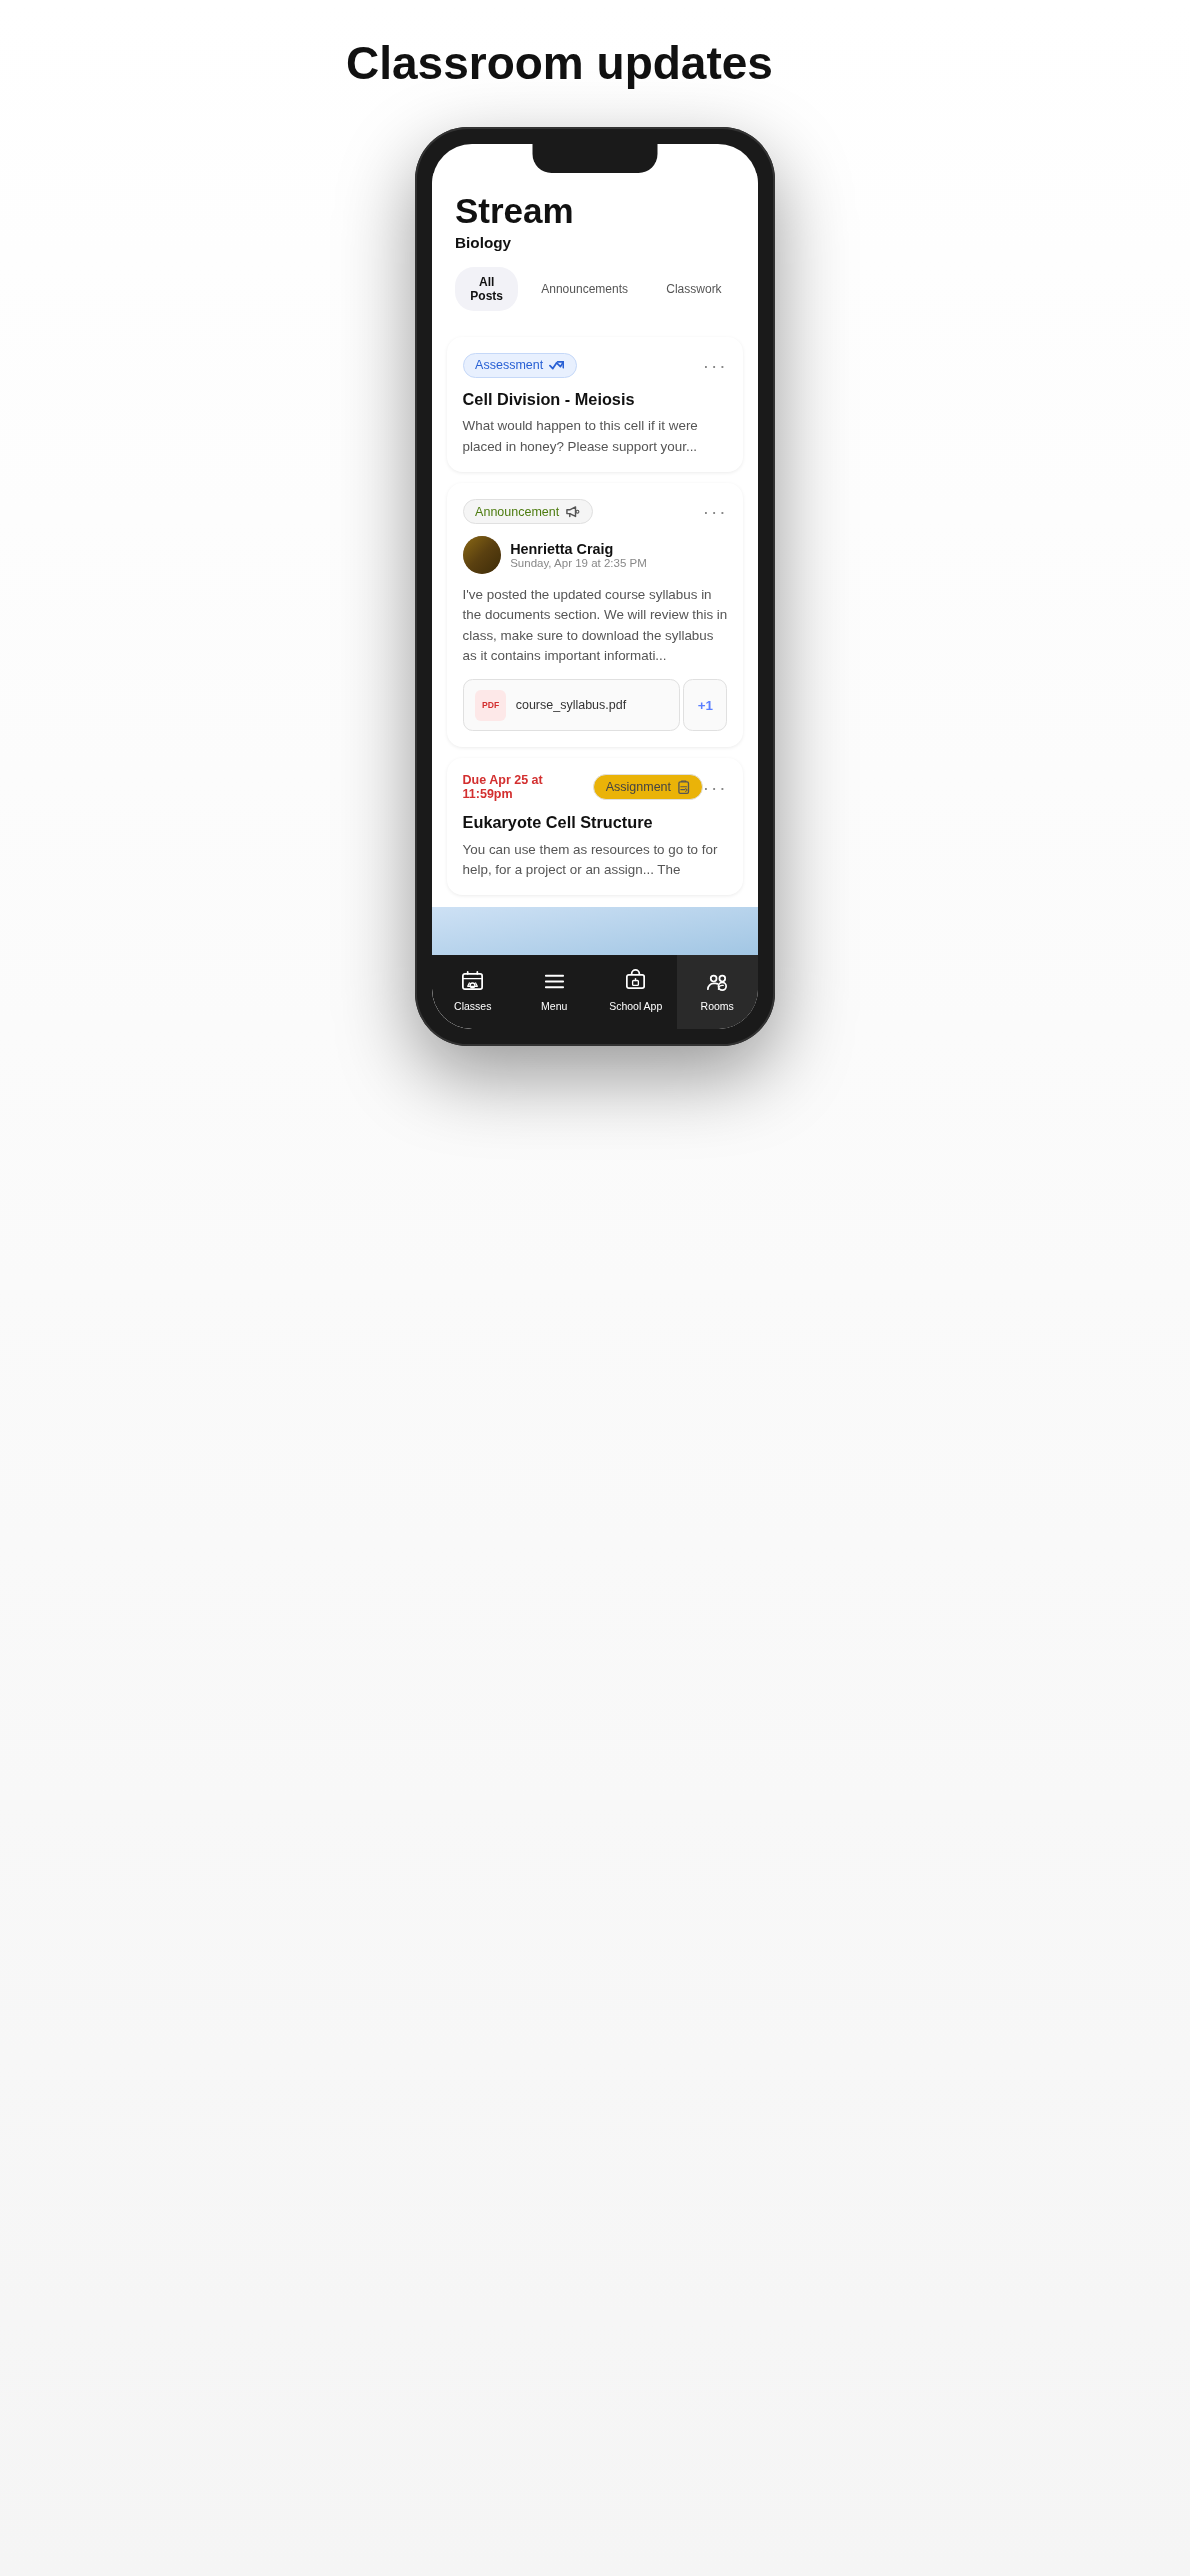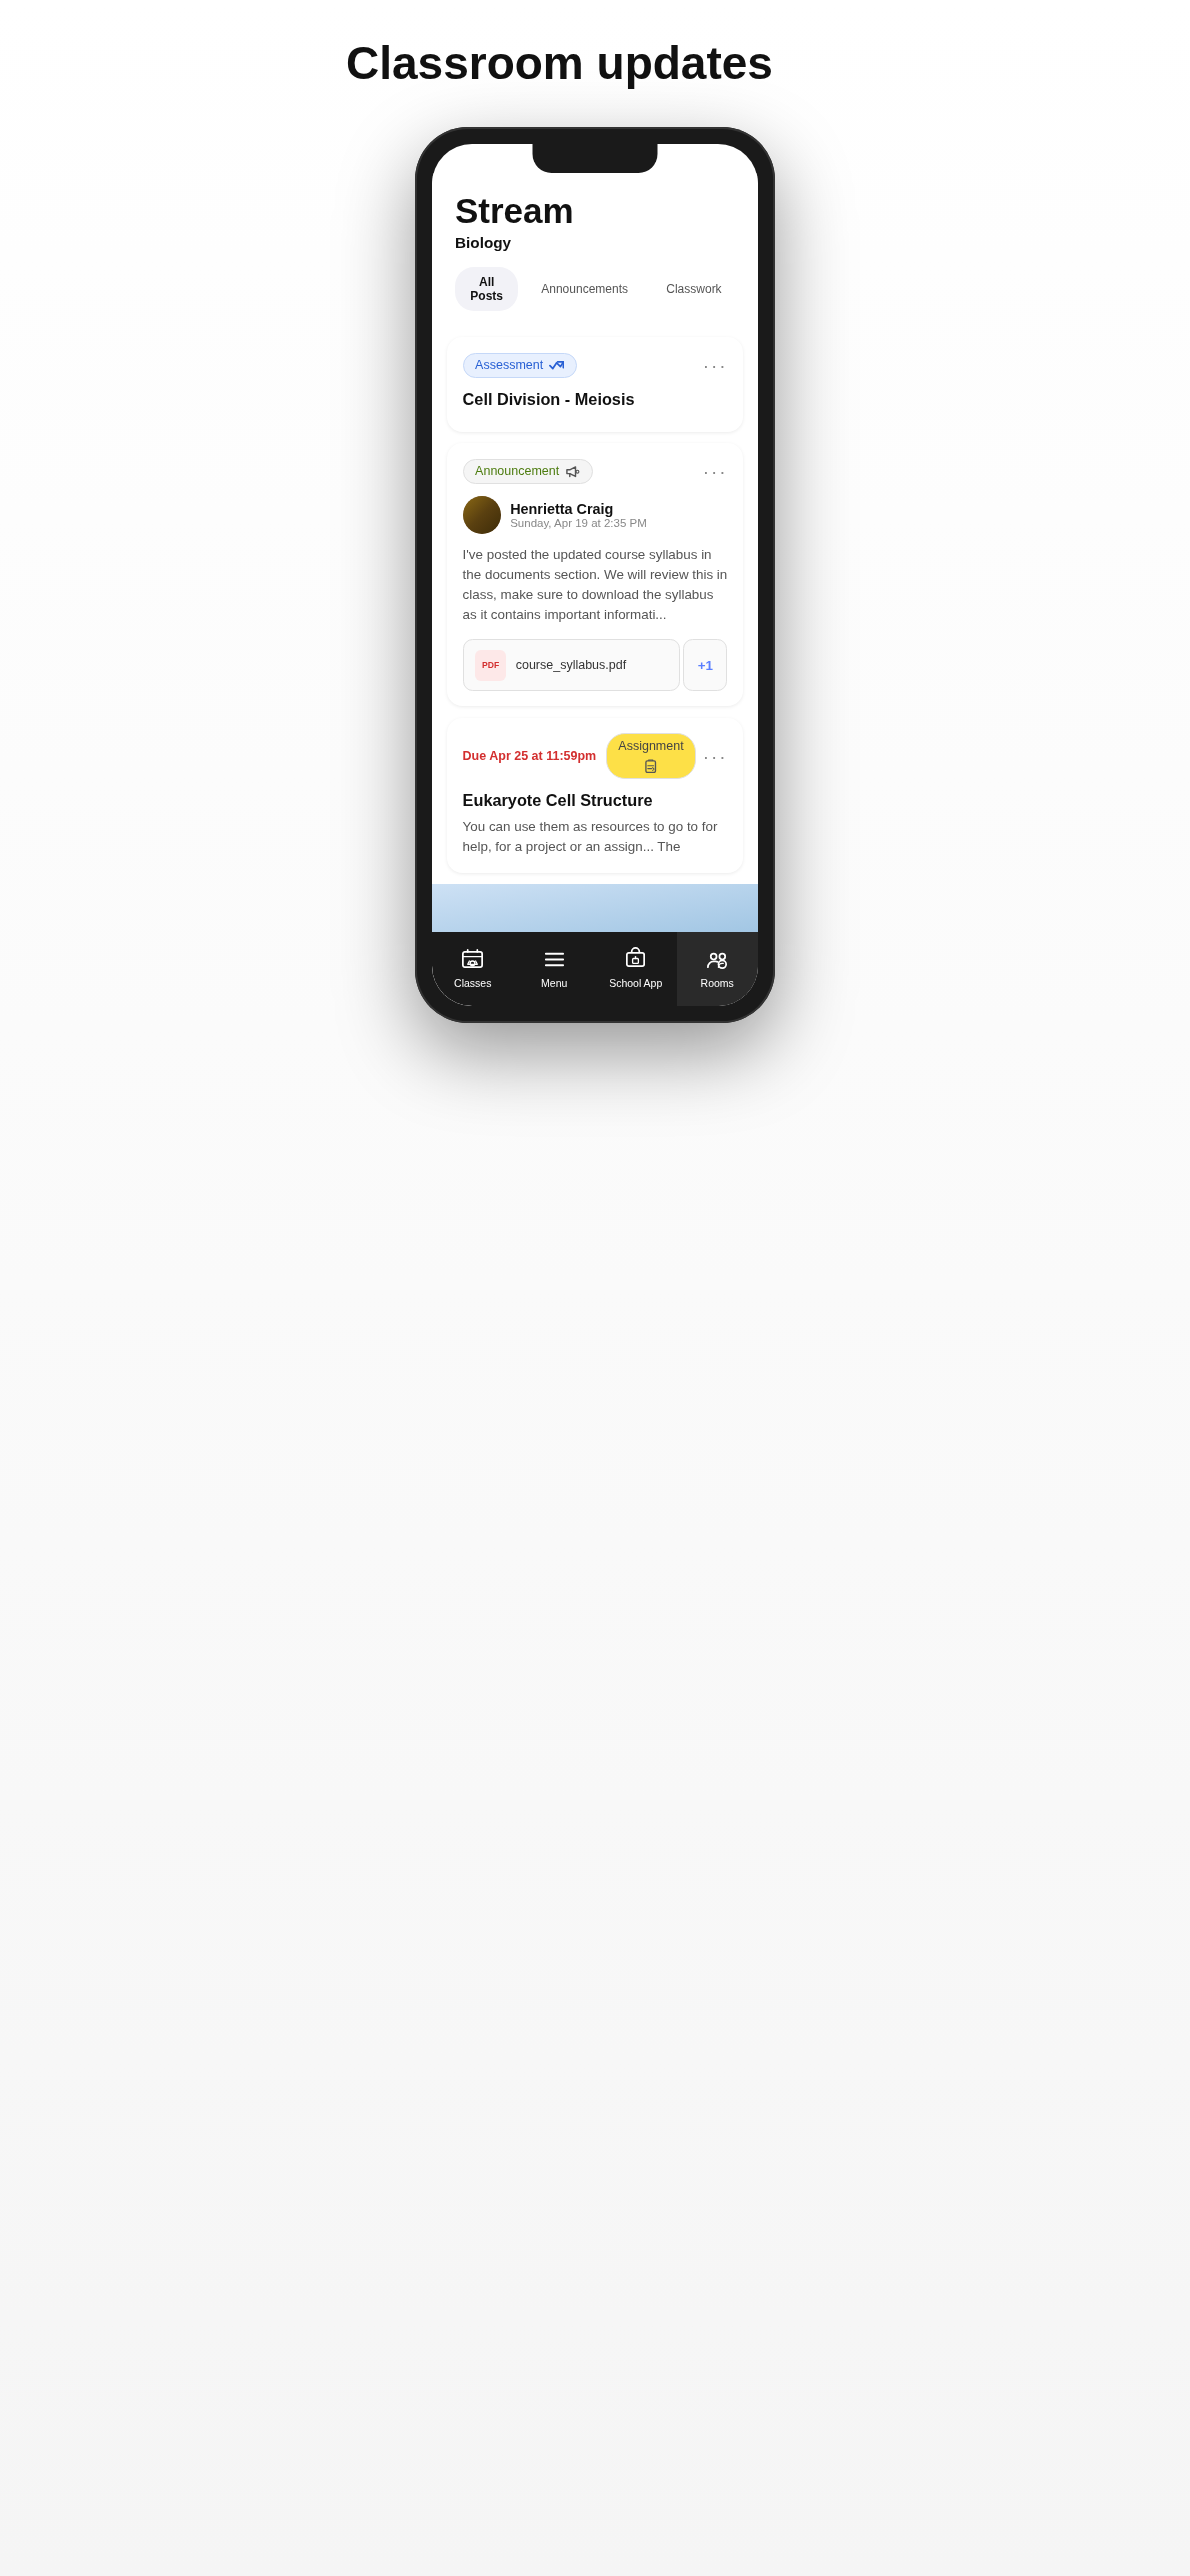--- a/index.html
+++ b/index.html
@@ -138,24 +138,23 @@
       border: 1px solid #c5d8f8;
     }
 
     .badge-announcement {
       background: #f5f5f5;
       color: #4d7c0f;
       border: 1px solid #e0e0e0;
     }
 
     .badge-assignment {
-      background: #fde047;
+      background: #eab308;
       color: #444;
       border: 1px solid #e0e0e0;
-      flex-direction: column;
     }
 
     .more-btn {
       background: none;
       border: none;
       cursor: pointer;
       color: #888;
       font-size: 19px;
       letter-spacing: 1.9px;
       line-height: 1;
@@ -358,20 +357,21 @@
             <span>
               <svg width="15.3" height="13.4" viewBox="0 0 16 14" fill="none">
                 <polyline points="1,7 4,10 8,4 12,8 15,3" stroke="#2860d4" stroke-width="1.8" fill="none" stroke-linecap="round" stroke-linejoin="round"></polyline>
                 <polyline points="9,3 15,3 15,9" stroke="#2860d4" stroke-width="1.8" fill="none" stroke-linecap="round" stroke-linejoin="round"></polyline>
               </svg>
             </span>
           </span>
           <button class="more-btn">···</button>
         </div>
         <div class="card-title">Cell Division - Meiosis</div>
+        <div class="card-body">What would happen to this cell if it were placed in honey? Please support your...</div>
       </div>
 
       <div class="card">
         <div class="card-header">
           <span class="badge badge-announcement">
             <span>Announcement</span>
             <span>
               <svg width="15.3" height="13.4" viewBox="0 0 16 14" fill="none">
                 <path d="M2 5h3l6-3v10l-6-3H2V5z" stroke="#555" stroke-width="1.5" fill="none" stroke-linejoin="round"></path>
                 <path d="M5 9v3" stroke="#555" stroke-width="1.5" stroke-linecap="round"></path>

